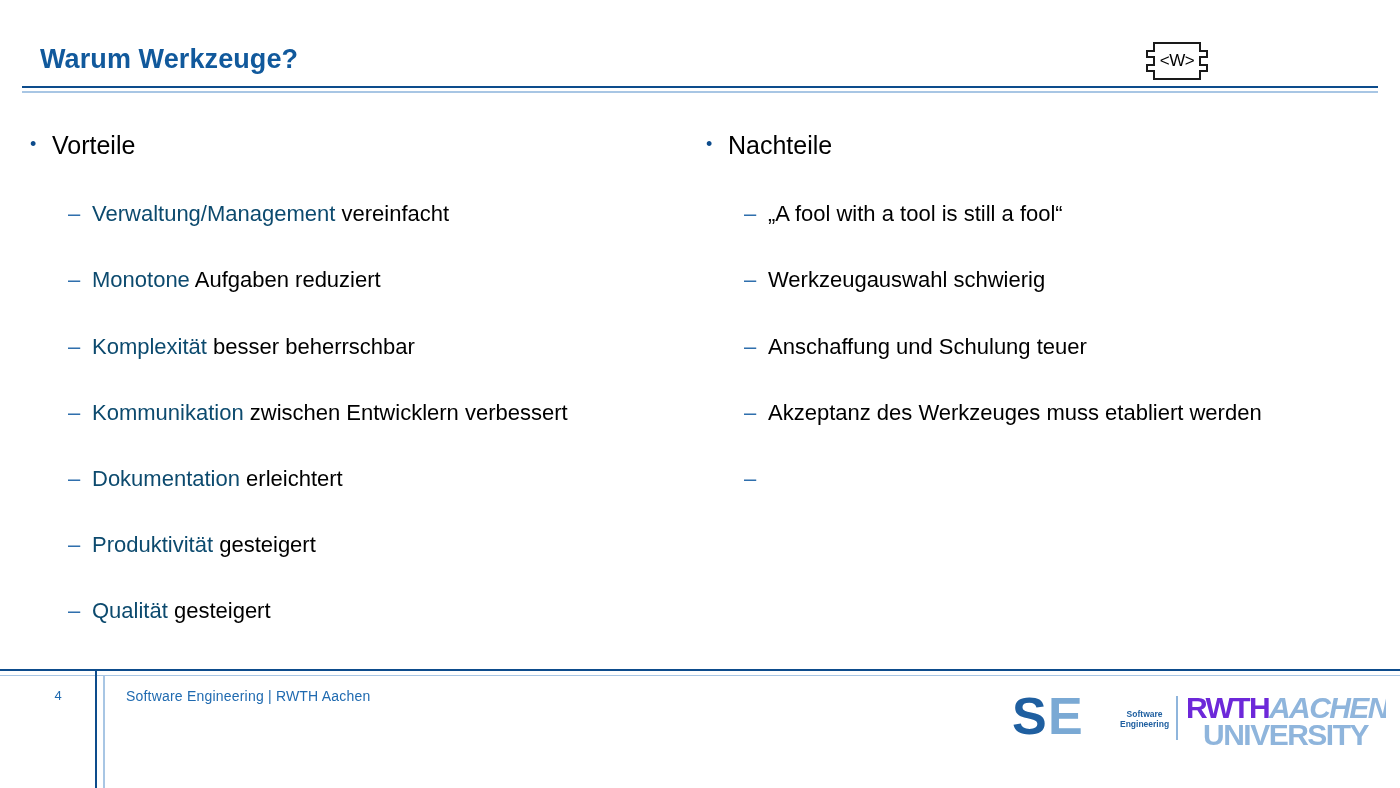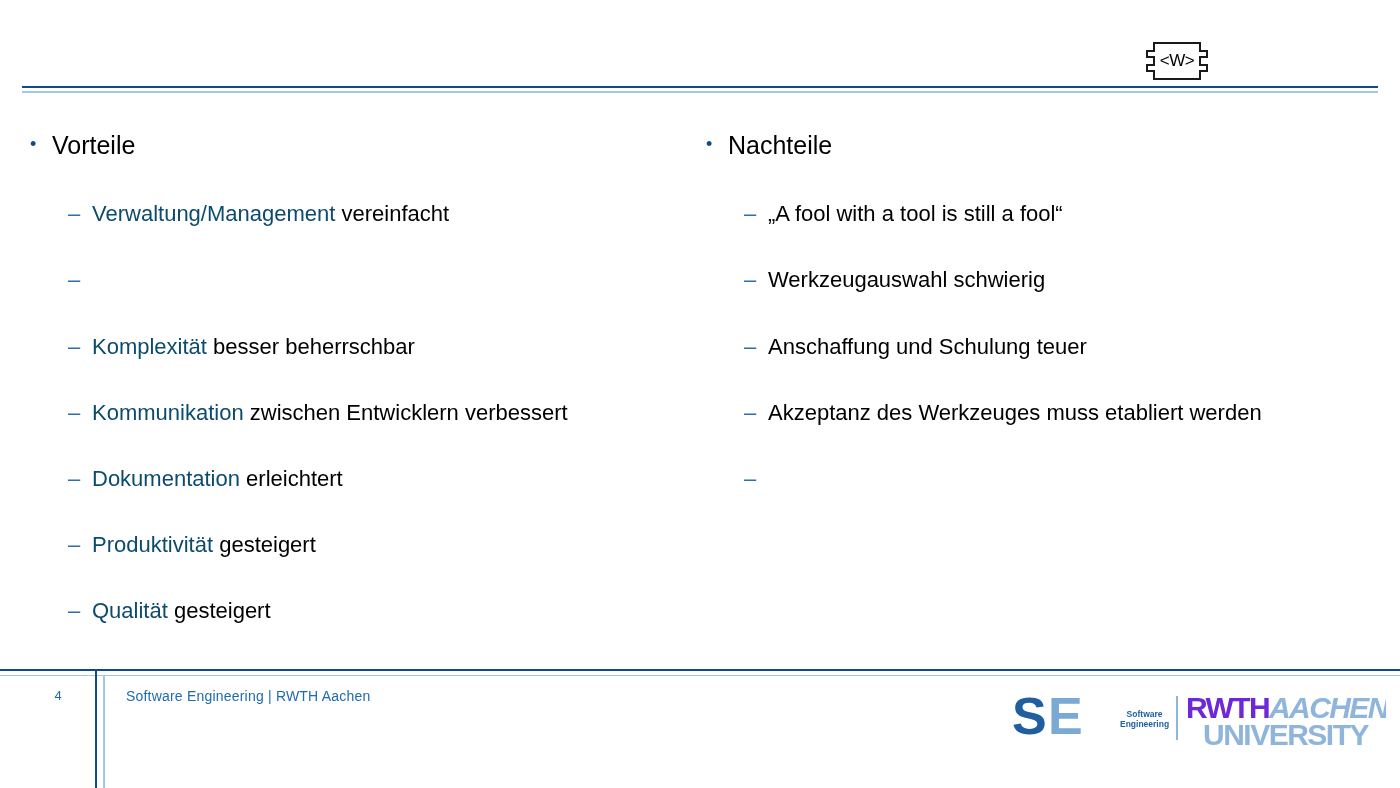--- a/index.html
+++ b/index.html
@@ -234,20 +234,21 @@
     width: 182px;
     margin-top: -2px;
     white-space: nowrap;
   }
 </style>
 </head>
 <body>
 
 <div class="slide">
 
+  <div class="slide-title">Warum Werkzeuge?</div>
   <div class="header-rule-dark"></div>
   <div class="header-rule-light"></div>
 
   <div class="component-icon">
     <svg width="62" height="38" viewBox="0 0 62 38" xmlns="http://www.w3.org/2000/svg">
       <path d="M8,1 H54 V9 H61 V15 H54 V23 H61 V29 H54 V37 H8 V29 H1 V23 H8 V15 H1 V9 H8 Z" fill="#ffffff" stroke="#1a1a1a" stroke-width="2"></path>
     </svg>
     <div class="ic-label">&lt;W&gt;</div>
   </div>
 
@@ -258,20 +259,21 @@
         <span class="bullet">•</span>
         <span>Vorteile</span>
       </div>
 
       <div class="lvl2">
         <span class="dash">–</span>
         <span class="txt"><span class="kw">Verwaltung/Management</span><span> vereinfacht</span></span>
       </div>
       <div class="lvl2">
         <span class="dash">–</span>
+        <span class="txt"><span class="kw">Monotone</span><span> Aufgaben reduziert</span></span>
       </div>
       <div class="lvl2">
         <span class="dash">–</span>
         <span class="txt"><span class="kw">Komplexität</span><span> besser beherrschbar</span></span>
       </div>
       <div class="lvl2">
         <span class="dash">–</span>
         <span class="txt"><span class="kw">Kommunikation</span><span> zwischen Entwicklern verbessert</span></span>
       </div>
       <div class="lvl2">

